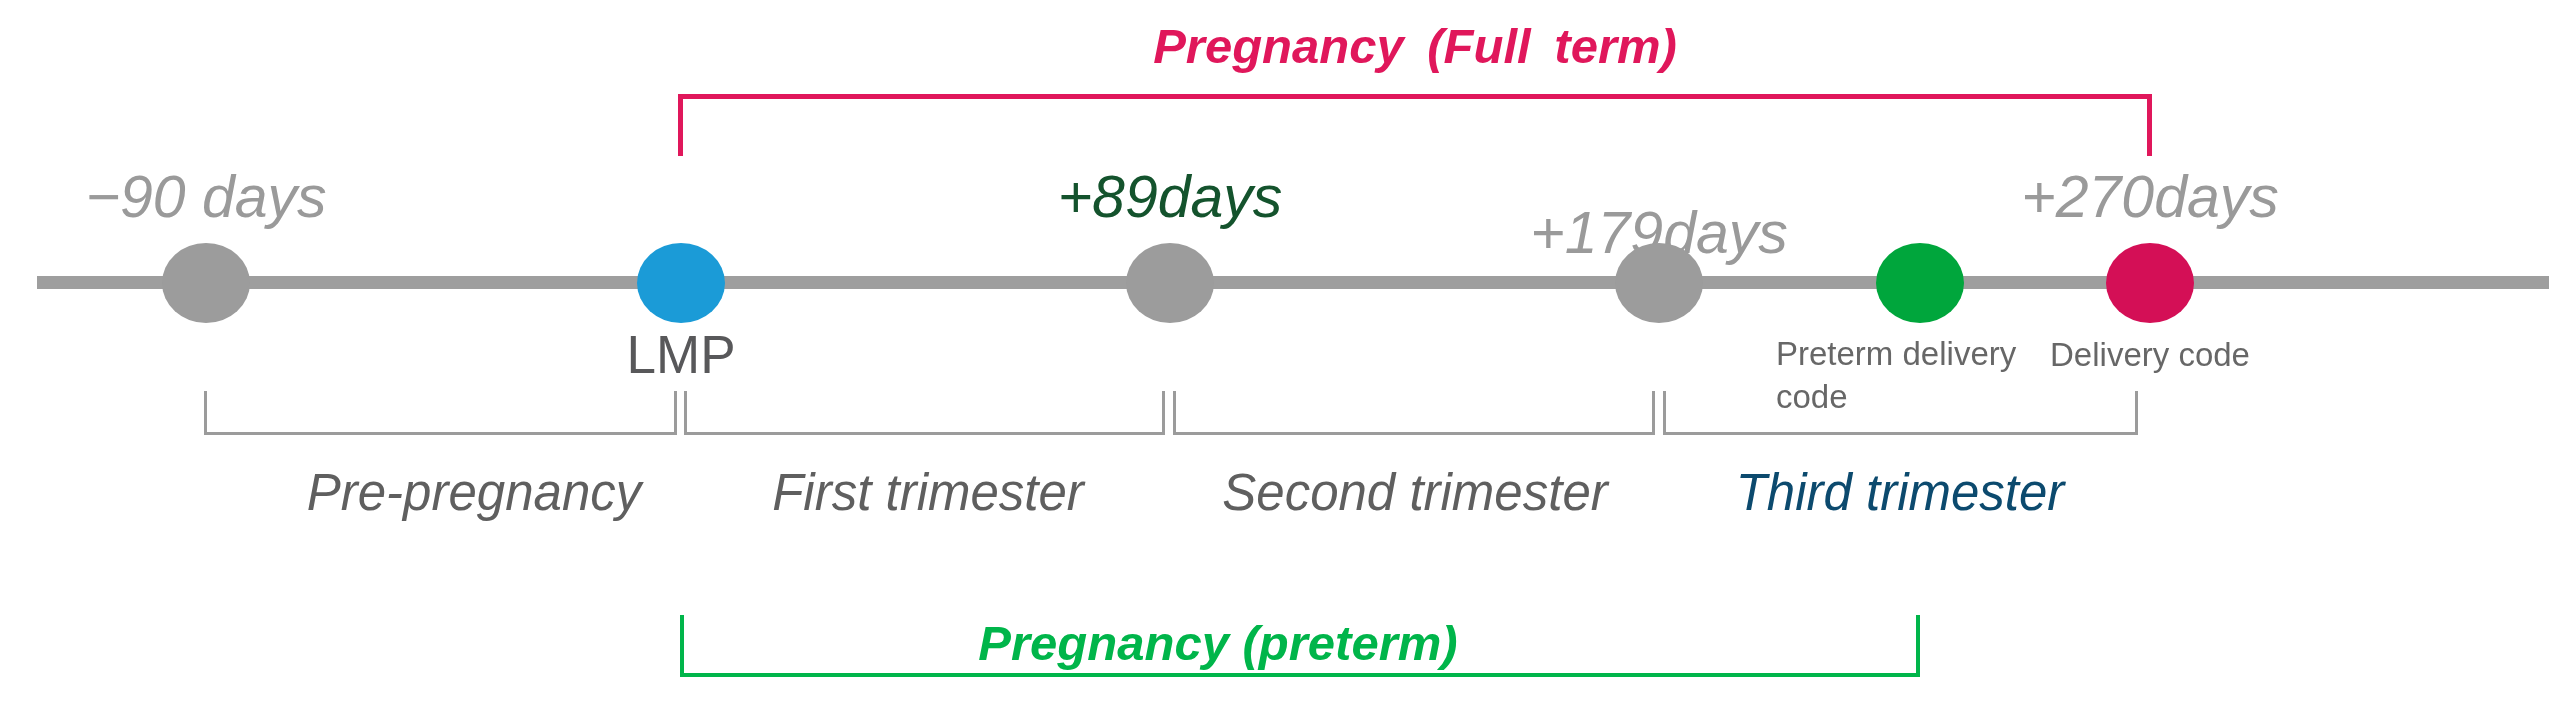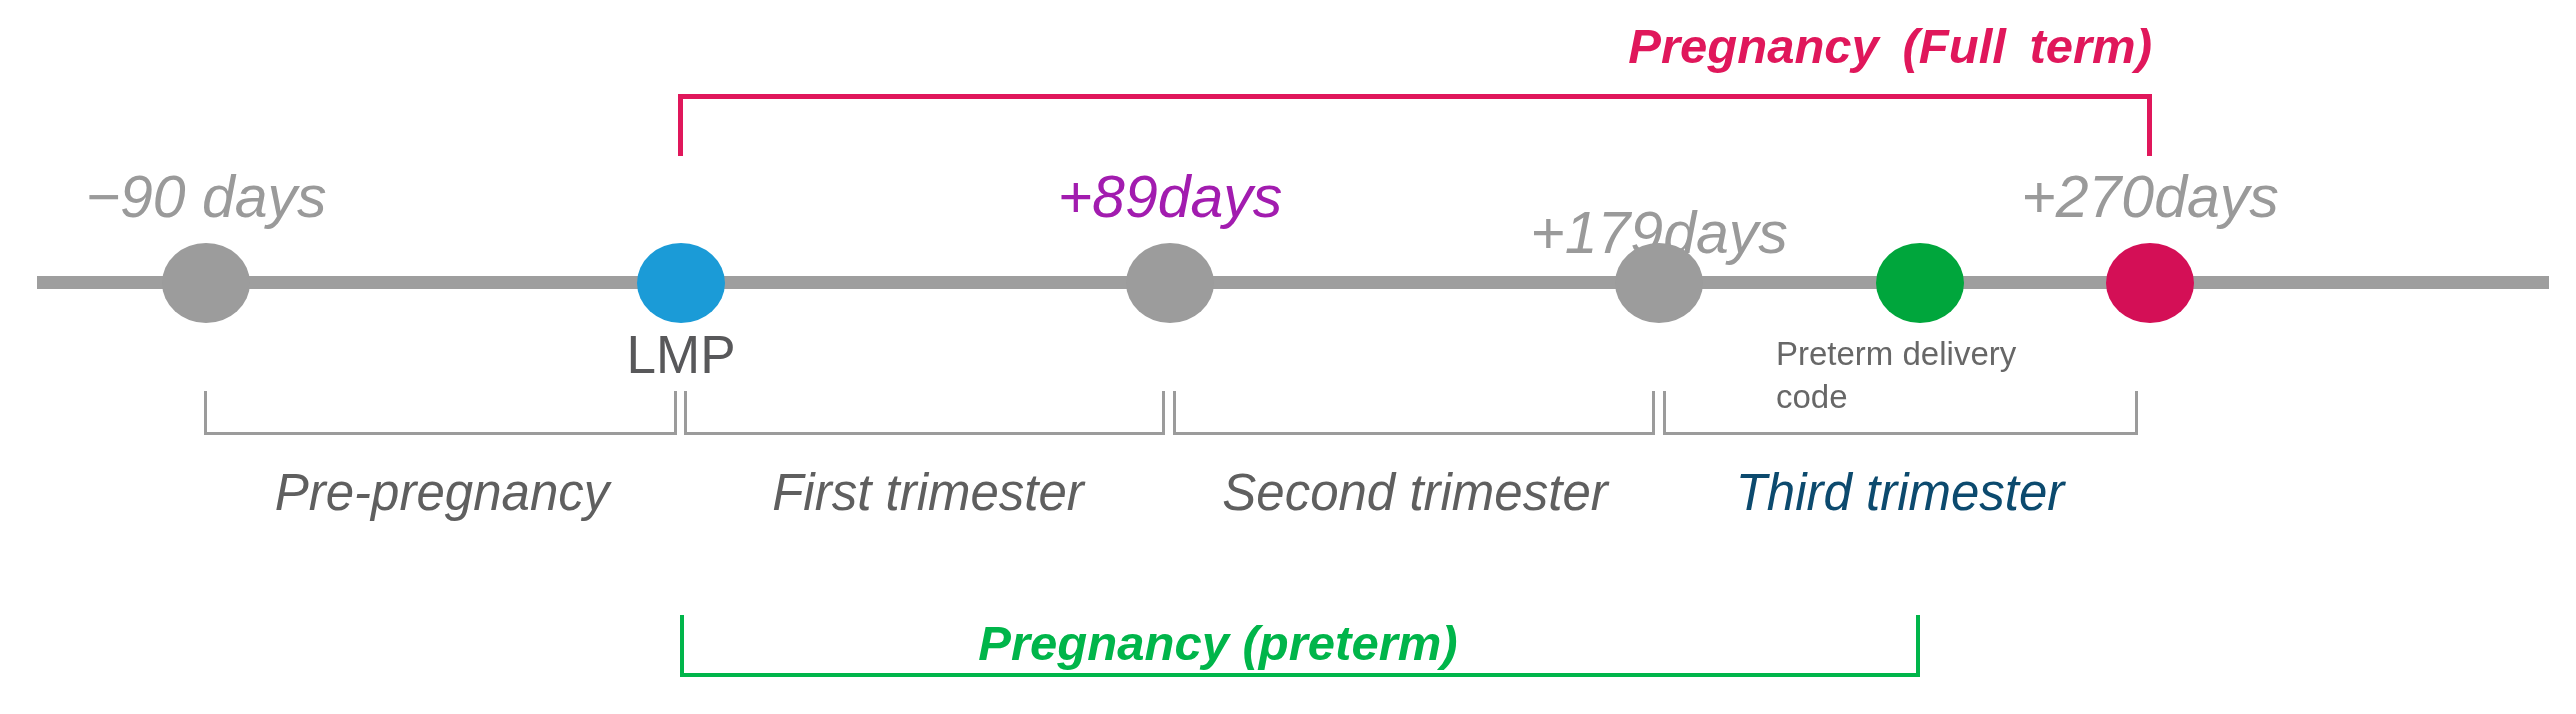--- a/index.html
+++ b/index.html
@@ -48,21 +48,21 @@
     font-size:51px;font-style:italic;line-height:1.1;white-space:nowrap;
   }
   .pl-0{left:442px;} .pl-1{left:928px;} .pl-2{left:1415px;} .pl-3{left:1900px;}
   
   .fullterm-bracket{
     position:absolute;left:678px;top:94px;width:1474px;height:62px;
     box-sizing:border-box;
     border-top:5px solid;border-left:5px solid;border-right:5px solid;
   }
   .fullterm-title{
-    position:absolute;left:678px;top:20px;width:1474px;text-align:right;
+    position:absolute;left:678px;top:20px;width:1474px;text-align:center;
     font-size:49px;font-style:italic;font-weight:600;line-height:1.1;
     word-spacing:10px;white-space:nowrap;
   }
   
   .preterm-bracket{
     position:absolute;left:680px;top:615px;width:1240px;height:62px;
     box-sizing:border-box;
     border-bottom:4.3px solid;border-left:4.3px solid;border-right:4.3px solid;
   }
   .preterm-title{
@@ -75,40 +75,41 @@
 <body>
 
 <div id="figure">
 
   <div class="fullterm-title" style="color: rgb(224, 23, 91);">Pregnancy (Full term)</div>
   <div class="fullterm-bracket" style="border-color: rgb(224, 23, 91);"></div>
 
   <div class="timeline" style="background-color: rgb(158, 158, 158);"></div>
 
   <div class="daylabel dl-0" style="color: rgb(154, 154, 154);">−90 days</div>
-  <div class="daylabel dl-2" style="color: #a21caf;">+89days</div>
+  <div class="daylabel dl-2" style="color: #14532d;">+89days</div>
   <div class="daylabel dl-3" style="color: rgb(154, 154, 154);">+179days</div>
   <div class="daylabel dl-5" style="color: rgb(154, 154, 154);">+270days</div>
 
   <div class="dot dot-0" style="background-color: rgb(156, 156, 156);"></div>
   <div class="dot dot-1" style="background-color: rgb(27, 155, 215);"></div>
   <div class="dot dot-2" style="background-color: rgb(156, 156, 156);"></div>
   <div class="dot dot-3" style="background-color: rgb(156, 156, 156);"></div>
   <div class="dot dot-4" style="background-color: rgb(0, 166, 60);"></div>
   <div class="dot dot-5" style="background-color: rgb(212, 15, 86);"></div>
 
   <div class="lmp-label" style="color: rgb(88, 88, 90);">LMP</div>
   <div class="code-label code-preterm" style="color: rgb(103, 103, 103);">Preterm delivery code</div>
+  <div class="code-label code-delivery" style="color: rgb(103, 103, 103);">Delivery code</div>
 
   <div class="bracket br-0" style="border-color: rgb(155, 155, 155);"></div>
   <div class="bracket br-1" style="border-color: rgb(155, 155, 155);"></div>
   <div class="bracket br-2" style="border-color: rgb(155, 155, 155);"></div>
   <div class="bracket br-3" style="border-color: rgb(155, 155, 155);"></div>
 
-  <div class="periodlabel pl-0" style="color: rgb(95, 95, 95);">Pre-pregnancy</div>
+  <div class="periodlabel pl-0" style="color: rgb(95, 95, 95); margin-left: 32px;">Pre-pregnancy</div>
   <div class="periodlabel pl-1" style="color: rgb(95, 95, 95);">First trimester</div>
   <div class="periodlabel pl-2" style="color: rgb(95, 95, 95);">Second trimester</div>
   <div class="periodlabel pl-3" style="color: #0c4a6e;">Third trimester</div>
 
   <div class="preterm-title" style="color: rgb(0, 181, 74);">Pregnancy (preterm)</div>
   <div class="preterm-bracket" style="border-color: rgb(0, 181, 74);"></div>
 
 </div>
 
 

